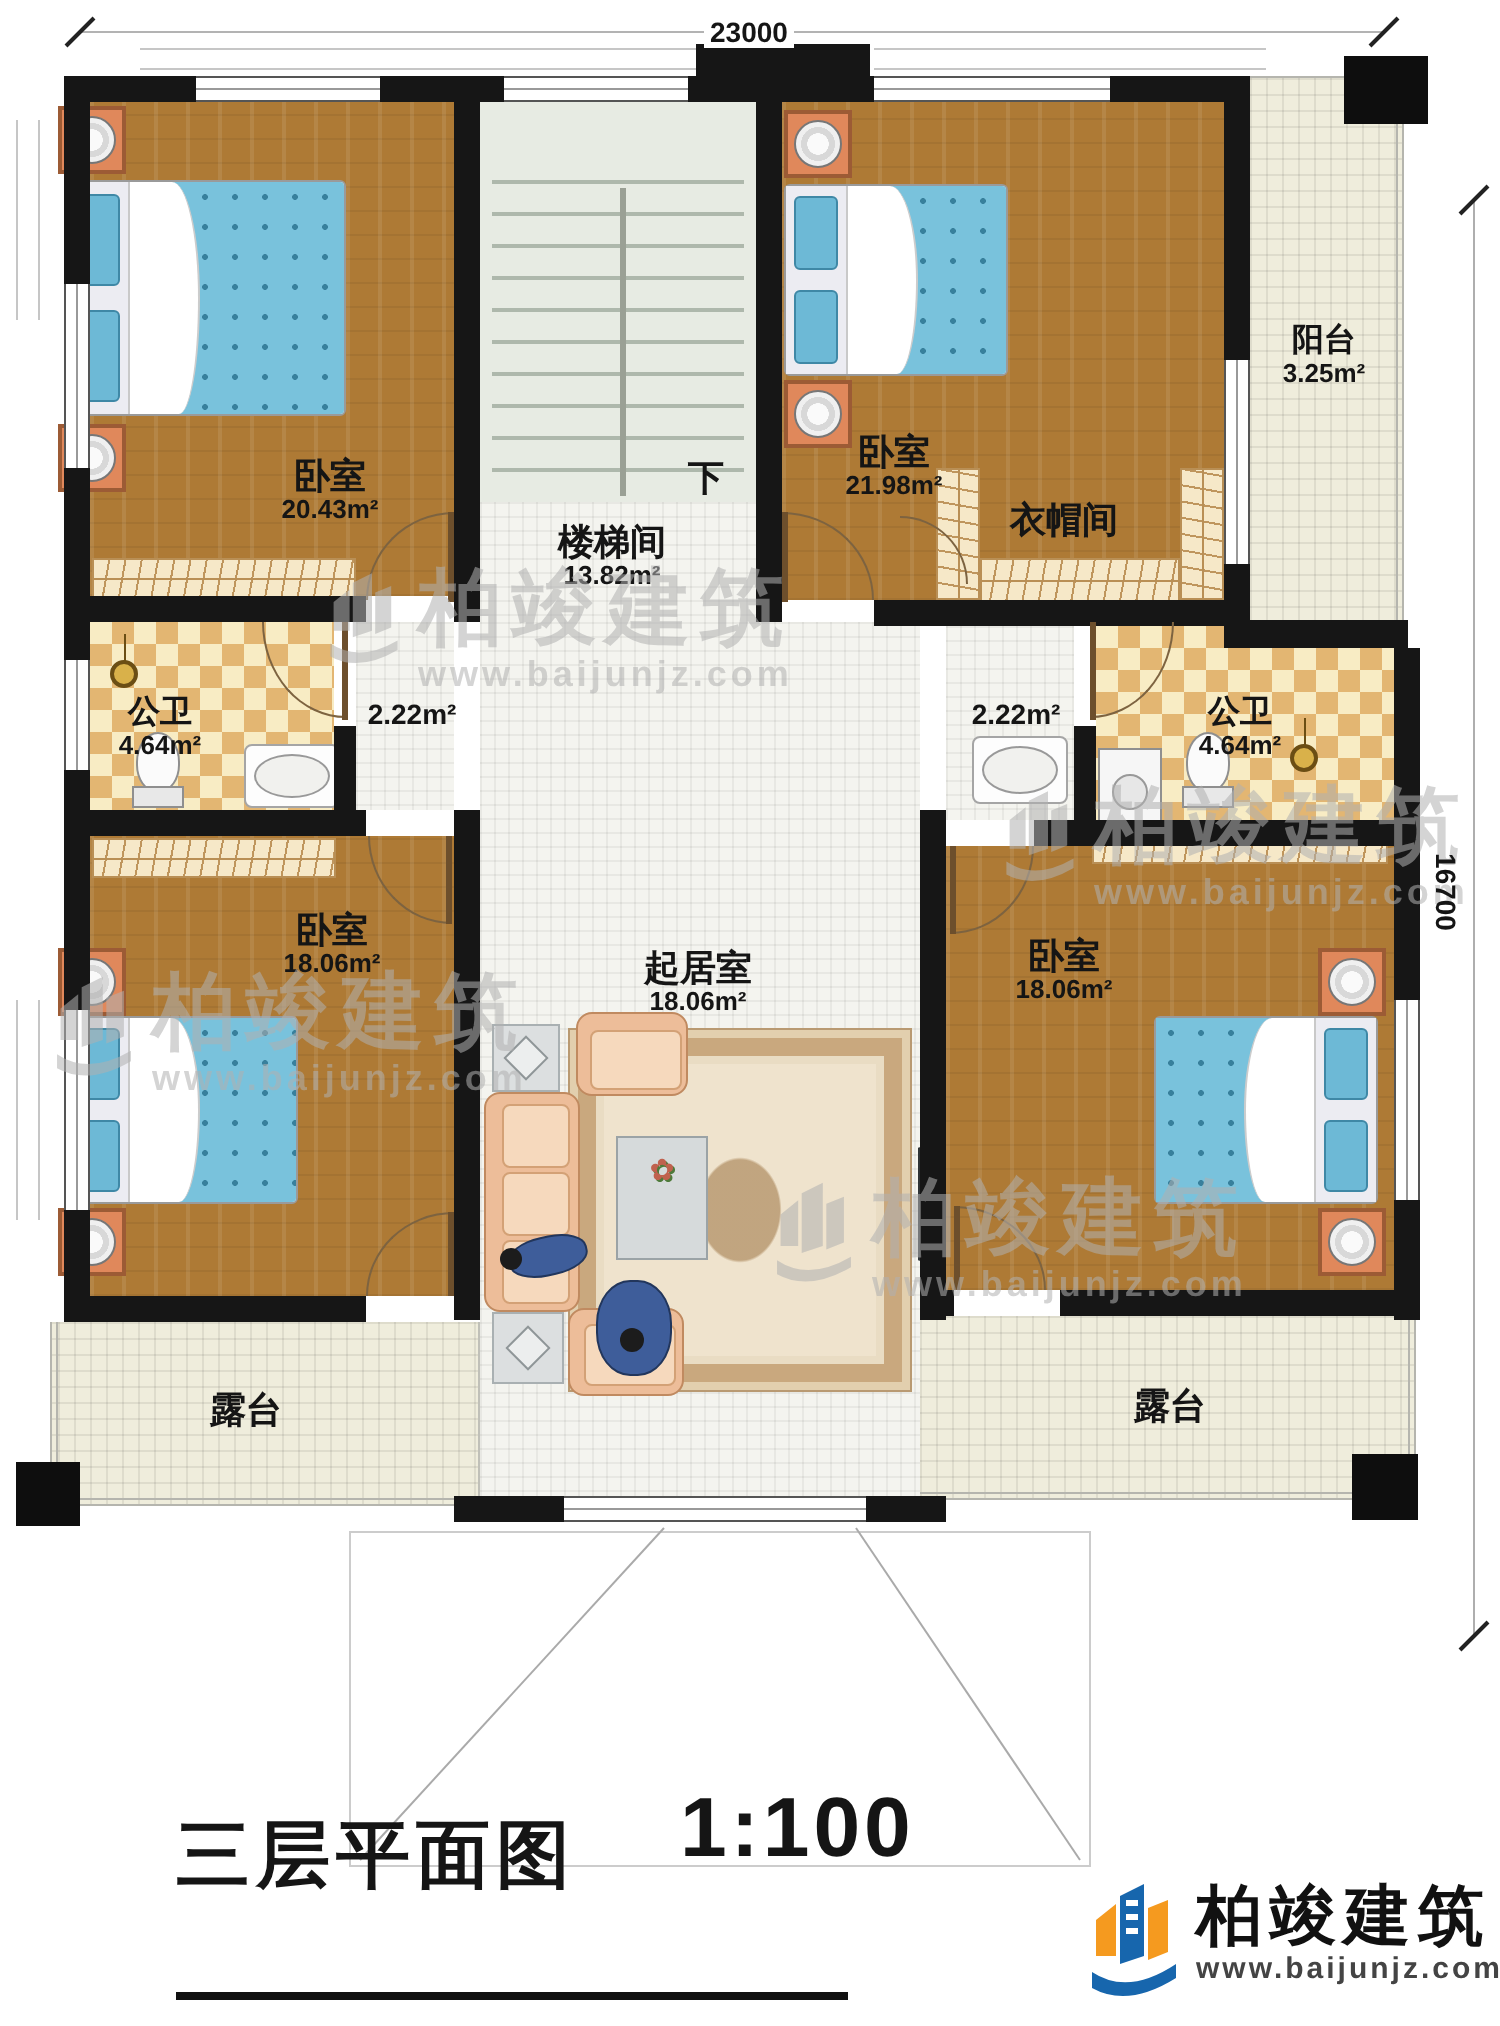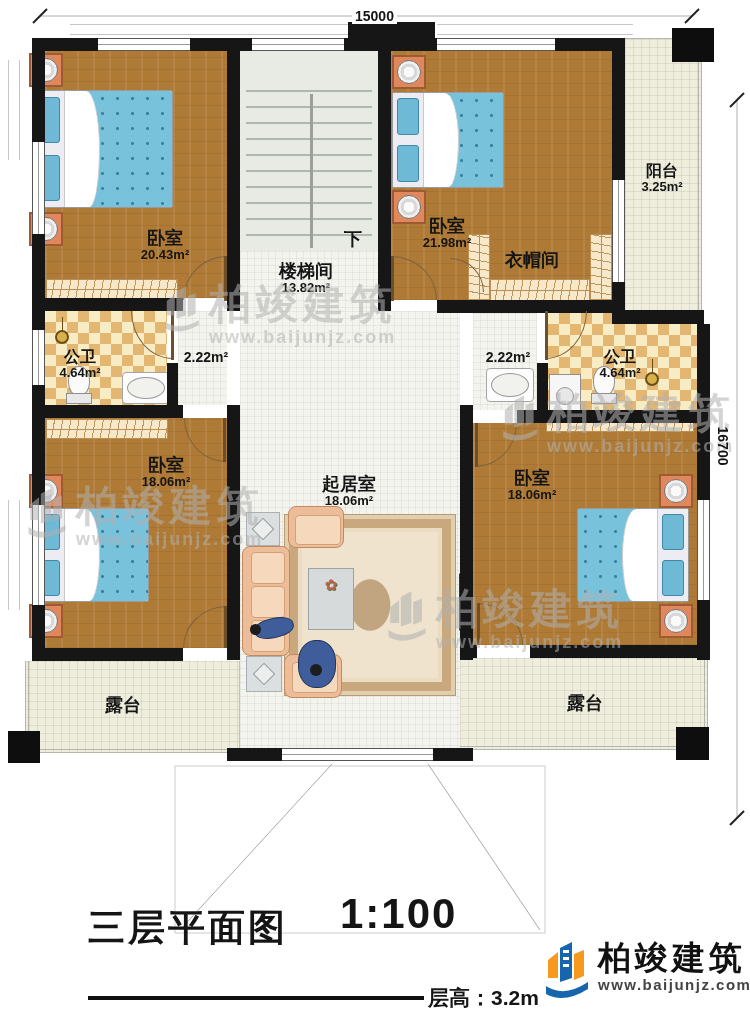--- a/index.html
+++ b/index.html
@@ -313,21 +313,21 @@
     <span class="rname">卧室</span>
     <span class="rarea">18.06m²</span>
   </div>
   <div class="rlabel" style="left:123px;top:695px">
     <span class="rname">露台</span>
   </div>
   <div class="rlabel" style="left:585px;top:693px">
     <span class="rname">露台</span>
   </div>
 
-  <div class="dim" style="left:352px;top:8px">15000</div>
+  <div class="dim" style="left:352px;top:8px">23000</div>
   <div class="dim" style="left:692px;top:438px;width:56px;text-align:center;transform:rotate(90deg);background:transparent">16700</div>
 
   <svg class="overlay" width="750" height="1013" viewBox="0 0 750 1013">
     <line x1="40" y1="16" x2="692" y2="16" stroke="#9a9a9a" stroke-width="0.8"></line>
     <line x1="33" y1="23" x2="47" y2="9" stroke="#222" stroke-width="2"></line>
     <line x1="685" y1="23" x2="699" y2="9" stroke="#222" stroke-width="2"></line>
     <line x1="737" y1="100" x2="737" y2="818" stroke="#9a9a9a" stroke-width="0.8"></line>
     <line x1="730" y1="107" x2="744" y2="93" stroke="#222" stroke-width="2"></line>
     <line x1="730" y1="825" x2="744" y2="811" stroke="#222" stroke-width="2"></line>
     <rect x="175" y="766" width="370" height="167" fill="none" stroke="#cccccc" stroke-width="1"></rect>
@@ -380,21 +380,20 @@
       </svg>
     <div>
         <div class="wname">柏竣建筑</div>
          <div class="wurl">www.baijunjz.com</div>
       </div>
   </div>
 
   <div class="ft" style="left:88px;top:903px;font-size:37px;letter-spacing:3px">三层平面图</div>
   <div class="ft" style="left:340px;top:890px;font-size:42px;letter-spacing:2px">1:100</div>
   <div class="abs" style="left:88px;top:996px;width:336px;height:4px;background:#111;z-index:45"></div>
-  <div class="ft" style="left:428px;top:984px;font-size:21px">层高：3.2m</div>
 
   <div class="abs" style="left:542px;top:940px;z-index:45;display:flex;gap:6px;align-items:flex-start">
     <svg width="50" height="60" viewBox="0 0 50 60">
       <polygon points="6,38 6,20 16,12 16,38" fill="#f59a1f"></polygon>
       <polygon points="18,8 30,2 30,38 18,42" fill="#1766ad"></polygon>
       <rect x="21" y="10" width="6" height="3" fill="#fff"></rect>
         <rect x="21" y="17" width="6" height="3" fill="#fff"></rect>
         <rect x="21" y="24" width="6" height="3" fill="#fff"></rect>
       <polygon points="32,14 42,10 42,36 32,40" fill="#f59a1f"></polygon>
       <path d="M4 46 Q22 58 46 42 L46 49 Q22 64 4 54 Z" fill="#1766ad"></path>

